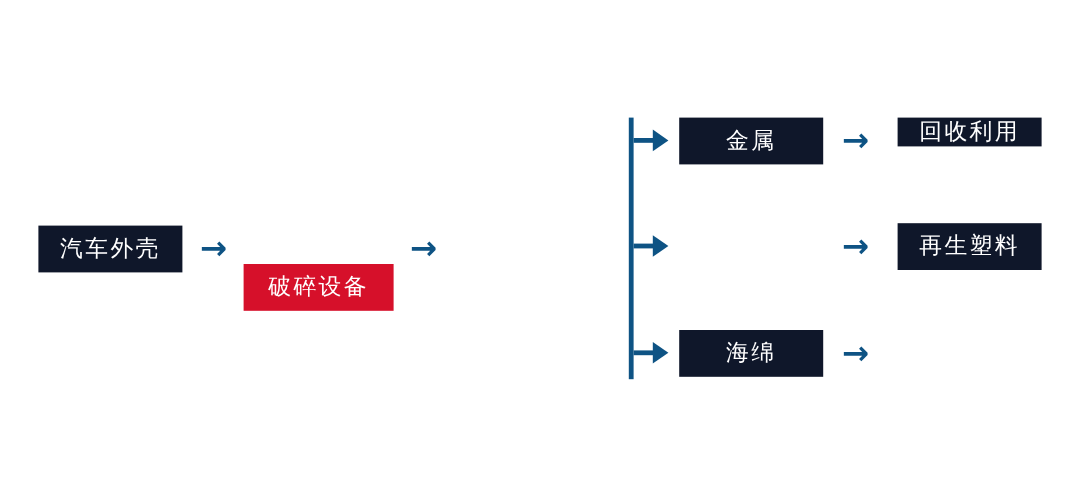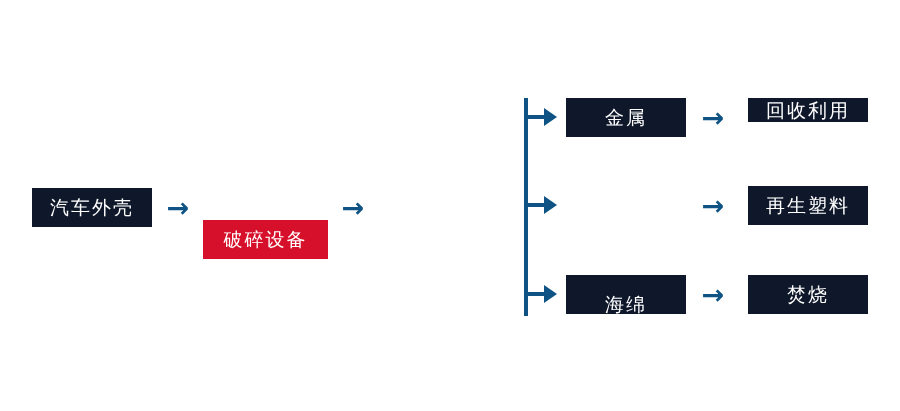--- a/index.html
+++ b/index.html
@@ -105,23 +105,20 @@
 
   <div class="arrow" style="left:698px; top:188px; width:30px; height:35px;">→</div>
 
   <div class="node node-primary" style="left:748px; top:186px; width:120px; height:39px;">
     <span>再生塑料</span>
   </div>
 
   <div class="branch-stem" style="left:528px; top:292px; width:18px; height:4px;"></div>
   <div class="branch-arrow" style="left:544px; top:285px;"></div>
 
-  <div class="node node-primary" style="left:566px; top:275px; width:120px; height:39px;align-items:flex-end;">
+  <div class="node node-primary" style="left:566px; top:275px; width:120px; height:39px;">
     <span>海绵</span>
   </div>
 
   <div class="arrow" style="left:698px; top:277px; width:30px; height:35px;">→</div>
 
-  <div class="node node-primary" style="left:748px; top:275px; width:120px; height:39px;">
-    <span>焚烧</span>
-  </div>
 
 </div>
 
 </body></html>

